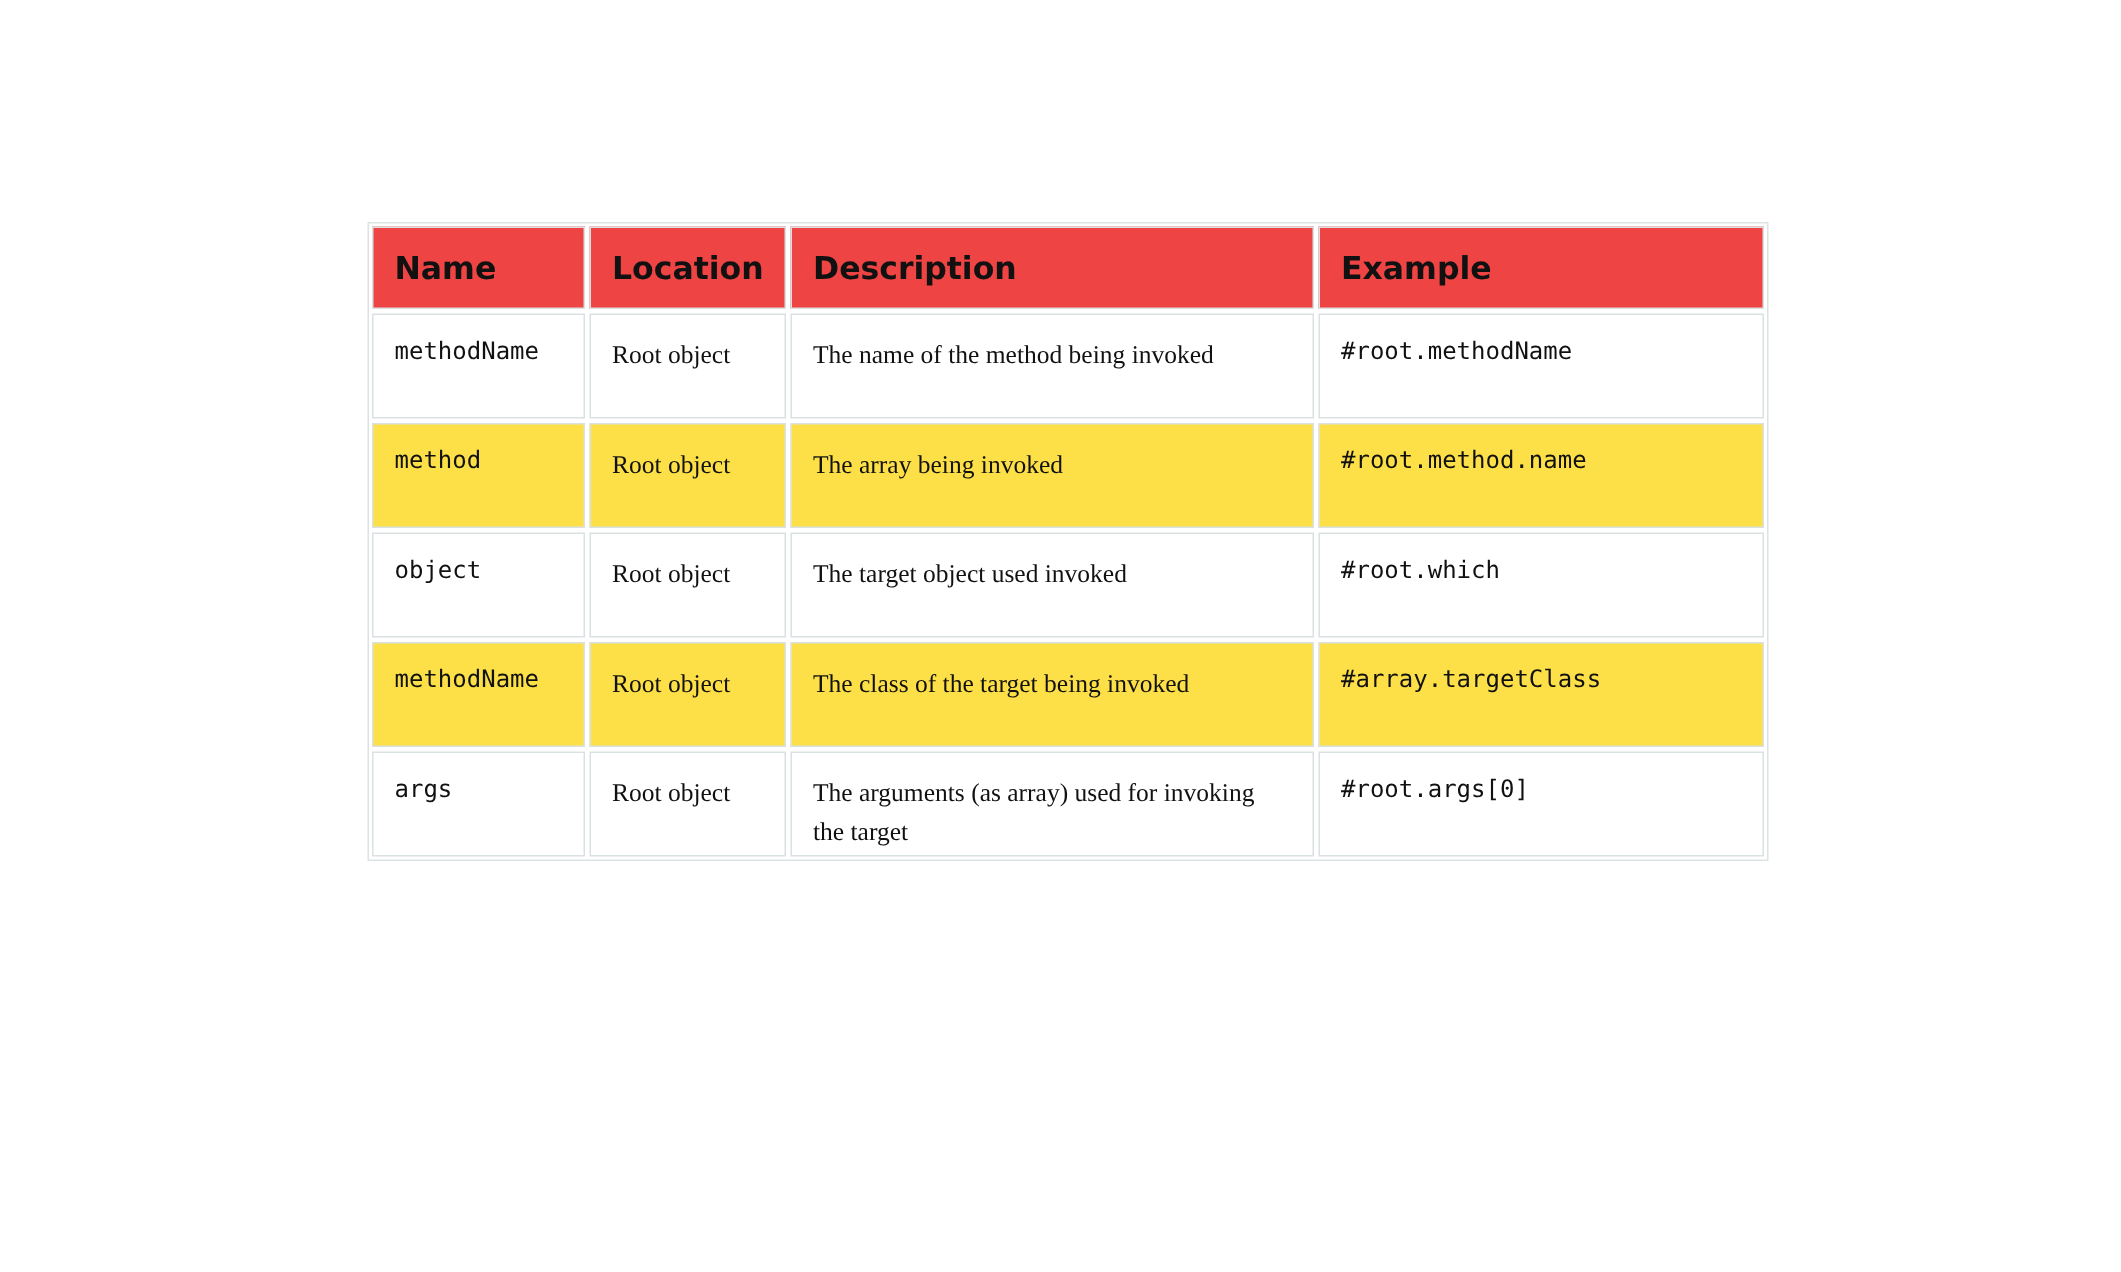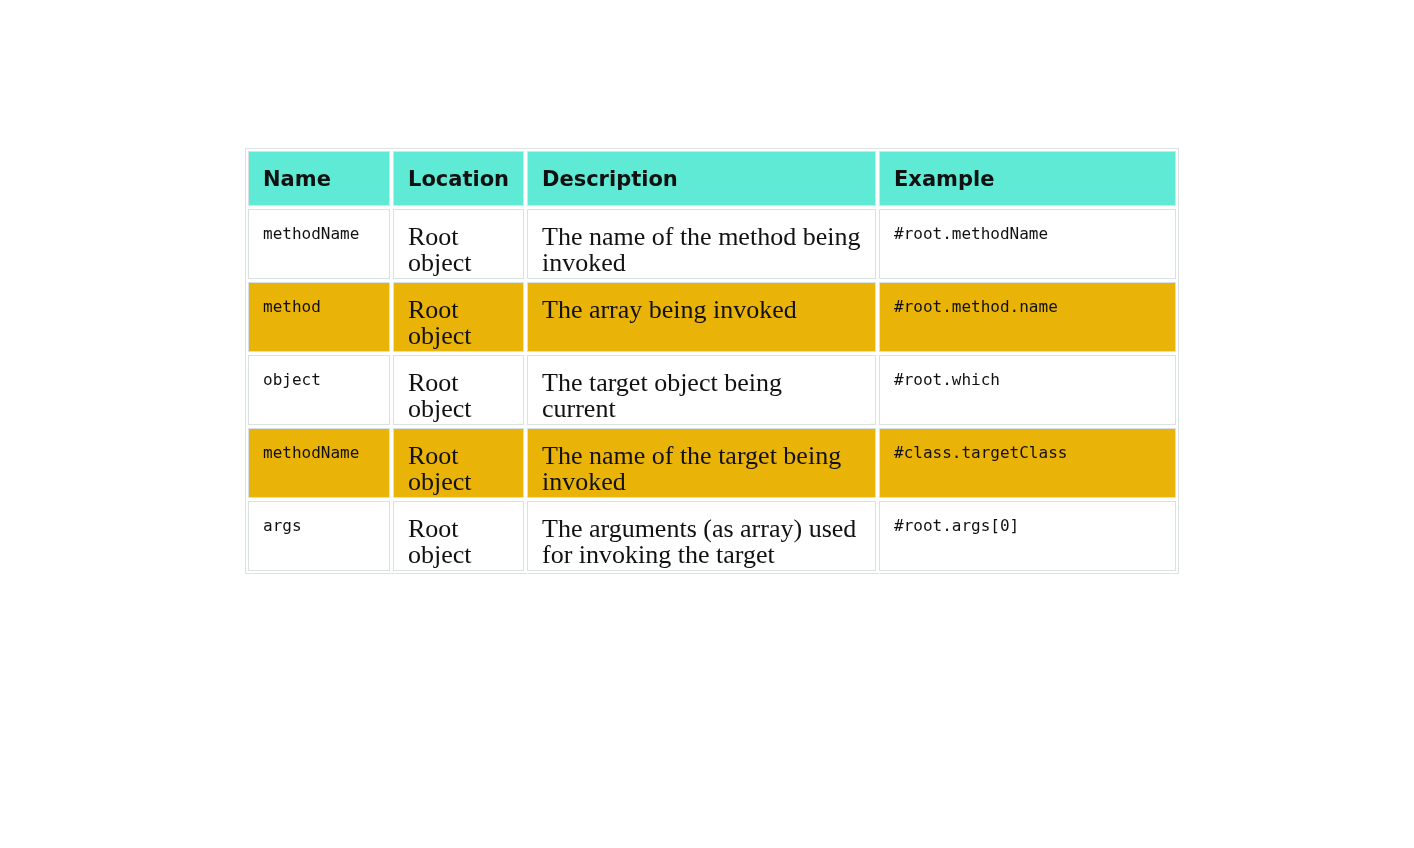--- a/index.html
+++ b/index.html
@@ -27,51 +27,51 @@
       margin: -3px;
       table-layout: fixed;
     }
     th, td {
       border: 1px solid #d9e1e2;
       vertical-align: top;
       text-align: left;
       padding: 0;
     }
     th {
-      background: #5eead4;
+      background: #ef4444;
       height: 55px;
       font-family: "DejaVu Sans", sans-serif;
       font-weight: bold;
       font-size: 21px;
       color: #111111;
       padding-left: 14px;
       vertical-align: middle;
       line-height: 24px;
       box-sizing: border-box;
     }
     td {
       height: 70px;
       box-sizing: border-box;
       color: #111111;
     }
     tr.row-odd td { background: #ffffff; }
-    tr.row-even td { background: #eab308; }
+    tr.row-even td { background: #fde047; }
     .col-name { width: 142px; }
     .col-location { width: 131px; }
     .col-description { width: 349px; }
     .col-example { width: 297px; }
     td.mono {
       font-family: "DejaVu Sans Mono", monospace;
       font-size: 16px;
       line-height: 20px;
       padding: 14px 0 0 14px;
     }
     td.serif {
       font-family: "Liberation Serif", serif;
-      font-size: 26px;
+      font-size: 17px;
       line-height: 26px;
       padding: 14px 14px 0 14px;
     }
   </style>
 </head>
 <body>
 
 <div class="table-wrap">
   <table>
     <colgroup>
@@ -97,28 +97,28 @@
       </tr>
       <tr class="row-even">
         <td class="mono">method</td>
         <td class="serif">Root object</td>
         <td class="serif">The array being invoked</td>
         <td class="mono">#root.method.name</td>
       </tr>
       <tr class="row-odd">
         <td class="mono">object</td>
         <td class="serif">Root object</td>
-        <td class="serif">The target object being current</td>
+        <td class="serif">The target object used invoked</td>
         <td class="mono">#root.which</td>
       </tr>
       <tr class="row-even">
         <td class="mono">methodName</td>
         <td class="serif">Root object</td>
-        <td class="serif">The name of the target being invoked</td>
-        <td class="mono">#class.targetClass</td>
+        <td class="serif">The class of the target being invoked</td>
+        <td class="mono">#array.targetClass</td>
       </tr>
       <tr class="row-odd">
         <td class="mono">args</td>
         <td class="serif">Root object</td>
         <td class="serif">The arguments (as array) used for invoking the target</td>
         <td class="mono">#root.args[0]</td>
       </tr>
     </tbody>
   </table>
 </div>

